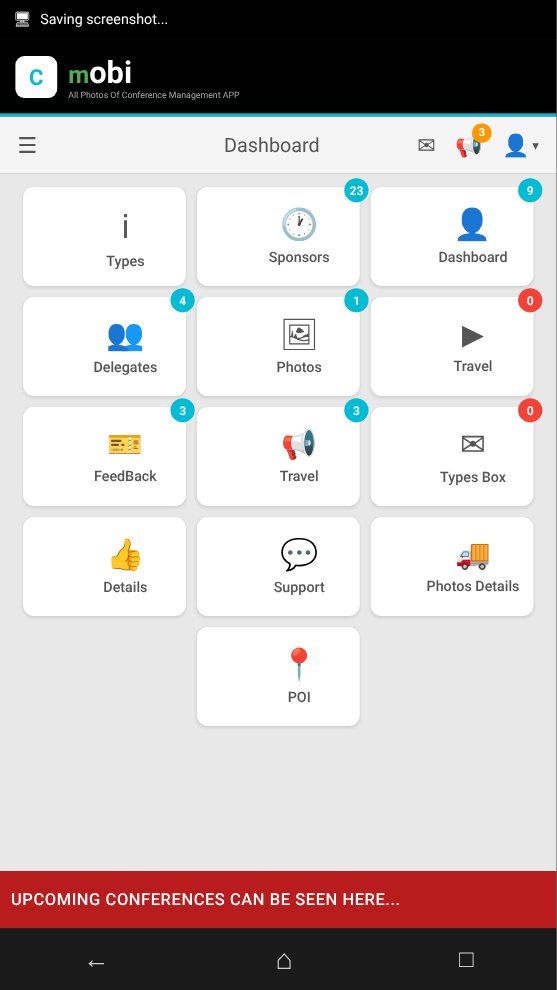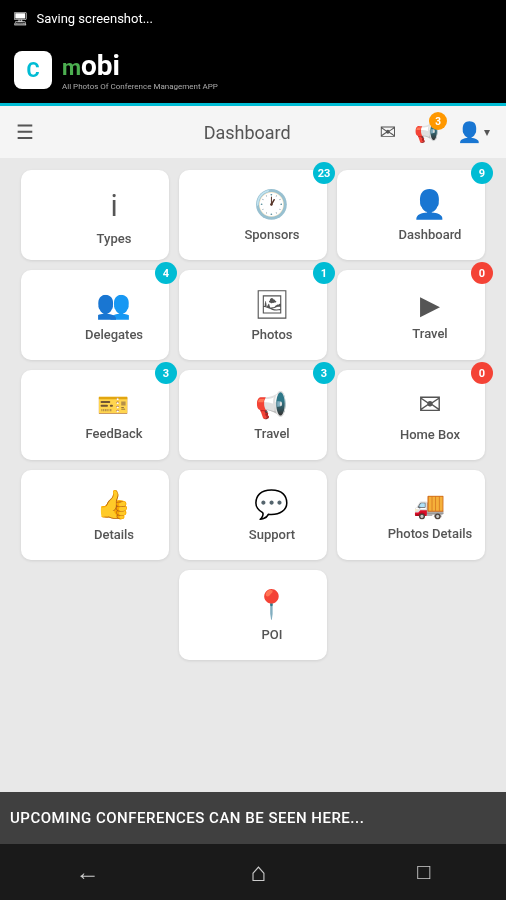--- a/index.html
+++ b/index.html
@@ -155,21 +155,21 @@
       align-items: center;
       justify-content: center;
       font-weight: bold;
       color: #fff;
     }
     .badge-teal { background: #00bcd4; }
     .badge-red { background: #f44336; }
 
     
     .banner {
-      background: #404040;
+      background: #b91c1c;
       height: 52px;
       display: flex;
       align-items: center;
       padding: 0 10px;
       position: absolute;
       bottom: 56px;
       left: 0;
       right: 0;
     }
     .banner-text {
@@ -299,21 +299,21 @@
         <span class="grid-item-label">FeedBack</span>
       </div>
       <div class="grid-item">
         <span class="item-badge badge-teal">3</span>
         <span class="grid-item-icon" style="font-size:26px;">📢</span>
         <span class="grid-item-label">Travel</span>
       </div>
       <div class="grid-item">
         <span class="item-badge badge-red">0</span>
         <span class="grid-item-icon" style="font-size:28px;">✉</span>
-        <span class="grid-item-label">Home Box</span>
+        <span class="grid-item-label">Types Box</span>
       </div>
     </div>
 
     <div class="grid-row">
       <div class="grid-item">
         <span class="grid-item-icon" style="font-size:28px;">👍</span>
         <span class="grid-item-label">Details</span>
       </div>
       <div class="grid-item">
         <span class="grid-item-icon" style="font-size:28px;">💬</span>

